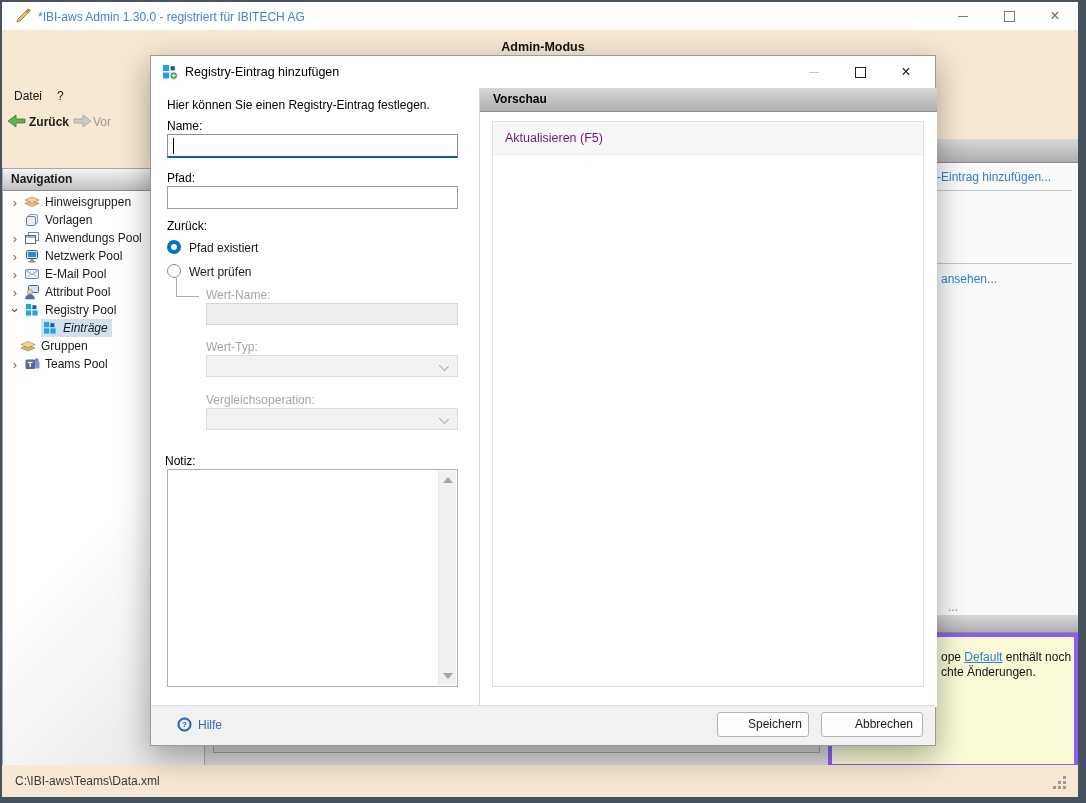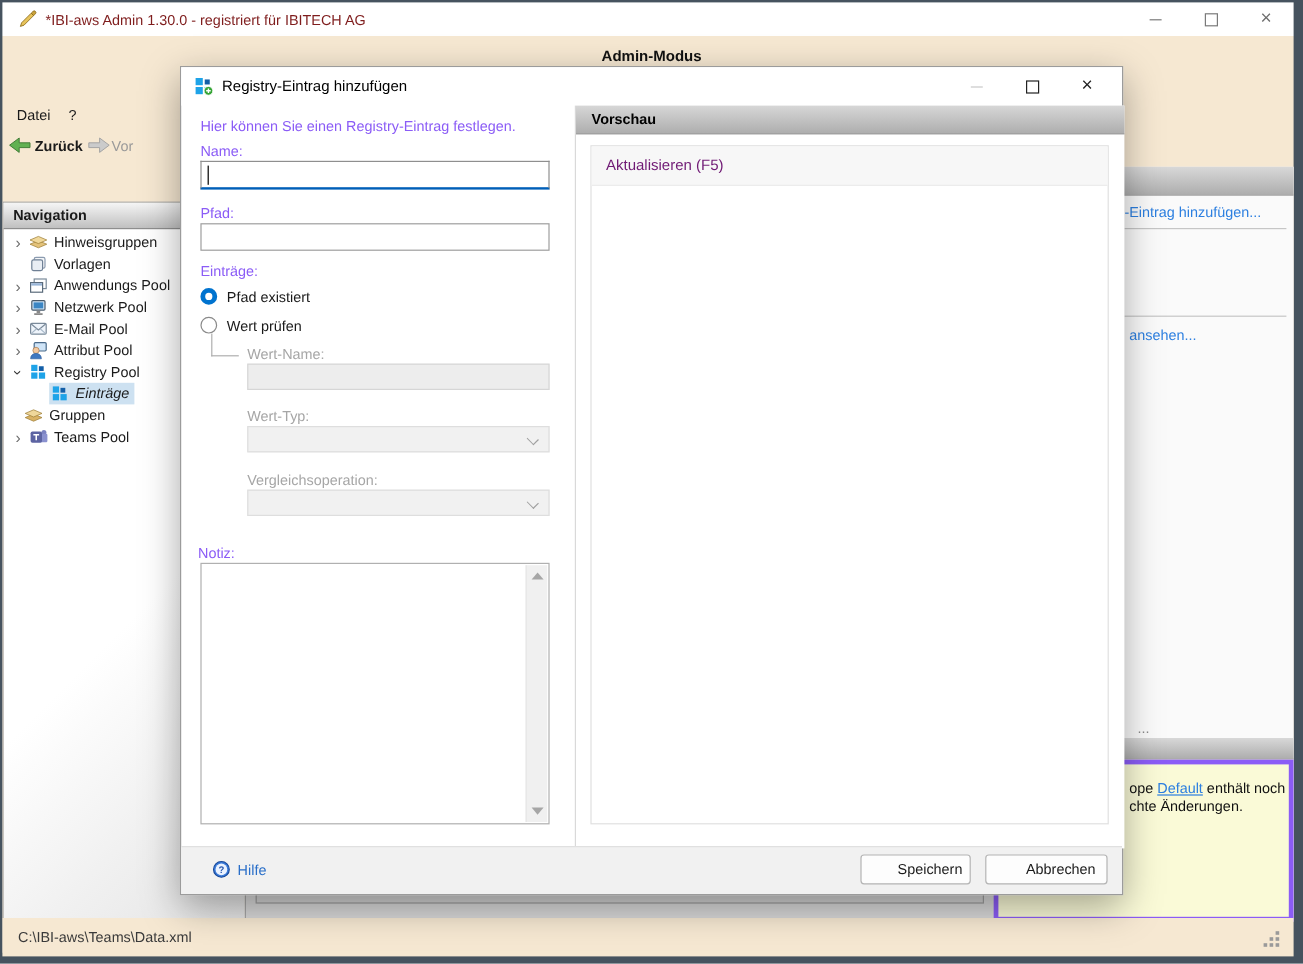--- a/index.html
+++ b/index.html
@@ -2,21 +2,21 @@
 <html><head>
 <meta charset="utf-8">
 <style>
   html,body{margin:0;padding:0;}
   body{font-family:"Liberation Sans","DejaVu Sans",sans-serif;font-size:12px;color:#1a1a1a;}
   .screen{position:relative;width:1086px;height:803px;background:#46535f;overflow:hidden;}
   .abs{position:absolute;}
 
   
   .titlebar{left:2px;top:2px;width:1076px;height:28px;background:#ffffff;}
-  .titlebar .title{position:absolute;left:36px;top:8px;color:#7f1d1d;font-size:12px;white-space:nowrap;}
+  .titlebar .title{position:absolute;left:36px;top:8px;color:#3b82f6;font-size:12px;white-space:nowrap;}
   .winbtns{position:absolute;top:0;height:28px;display:flex;}
   .winbtn{width:46px;height:28px;display:flex;align-items:center;justify-content:center;color:#7a7a7a;}
   .glyph-min{display:inline-block;width:10px;border-top:1px solid #7a7a7a;}
   .glyph-max{display:inline-block;width:9px;height:9px;border:1px solid #7a7a7a;}
   .glyph-close{font-size:16px;line-height:1;color:#6e6e6e;}
   .client{left:2px;top:30px;width:1076px;height:735px;background:#f6e8d2;}
   .admin-banner{left:0;top:40px;width:1086px;text-align:center;font-weight:bold;font-size:12.5px;color:#111;}
   .menu-item{top:89px;color:#1a1a1a;}
   .tb-label{top:115px;font-weight:bold;color:#1a1a1a;}
   .tb-label.dis{font-weight:normal;color:#9a9a9a;}
@@ -50,21 +50,21 @@
   .statusbar .path{position:absolute;left:13px;top:9px;color:#3a3a3a;}
   .grip{position:absolute;right:12px;bottom:8px;width:13px;height:13px;}
   .grip i{position:absolute;width:3px;height:3px;background:#9a9a9a;}
 
   
   .dialog{left:150px;top:55px;width:786px;height:691px;background:#ffffff;border:1px solid #9b9b9b;box-sizing:border-box;box-shadow:0 10px 30px rgba(0,0,0,.35);}
   .dlg-titlebar{position:absolute;left:0;top:0;width:100%;height:32px;background:#fff;}
   .dlg-title{position:absolute;left:34px;top:9px;font-size:12.5px;color:#000;white-space:nowrap;}
   .dlg-icon{position:absolute;left:11px;top:8px;width:16px;height:16px;}
   .dlg-icon svg{width:16px;height:16px;display:block;}
-  .field-label{position:absolute;left:16px;color:#8b5cf6;}
+  .field-label{position:absolute;left:16px;color:#000000;}
   .field-label.dis{color:#a6a6a6;left:55px;}
   .txt{position:absolute;left:16px;width:291px;height:24px;border:1px solid #8f8f8f;background:#fff;box-sizing:border-box;}
   .txt.focus{border-bottom:2px solid #005fb8;}
   .caret{position:absolute;left:5px;top:3px;width:1px;height:16px;background:#000;}
   .txt.plain{border:1px solid #9e9e9e;height:23px;}
   .dis-input{position:absolute;left:55px;width:252px;height:22px;background:#ededed;border:1px solid #d6d6d6;box-sizing:border-box;}
   .combo .chev{position:absolute;right:9px;top:6px;width:7px;height:7px;border-right:1.6px solid #a0a0a0;border-bottom:1.6px solid #a0a0a0;transform:rotate(45deg) scaleY(.8);}
   .connector{position:absolute;left:25px;top:222px;width:22px;height:18px;border-left:1px solid #aeaeae;border-bottom:1px solid #aeaeae;}
   .radio{position:absolute;left:16px;width:14px;height:14px;border-radius:50%;box-sizing:border-box;}
   .radio.on{border:4px solid #0073cf;background:#fff;}
@@ -328,21 +328,21 @@
     <span class="field-label" style="top:42px;">Hier können Sie einen Registry-Eintrag festlegen.</span>
 
     <span class="field-label" style="top:63px;">Name:</span>
     <div class="txt focus" style="top:78px;">
         <span class="caret"></span>
       </div>
 
     <span class="field-label" style="top:115px;">Pfad:</span>
     <div class="txt plain" style="top:130px;"></div>
 
-    <span class="field-label" style="top:163px;">Einträge:</span>
+    <span class="field-label" style="top:163px;">Zurück:</span>
     <span class="radio on" style="top:184px;"></span>
     <span class="radio-label" style="top:185px;">Pfad existiert</span>
     <span class="radio off" style="top:208px;"></span>
     <span class="radio-label" style="top:209px;">Wert prüfen</span>
 
     <div class="connector"></div>
     <span class="field-label dis" style="top:232px;">Wert-Name:</span>
     <div class="dis-input" style="top:247px;"></div>
 
     <span class="field-label dis" style="top:284px;">Wert-Typ:</span>

